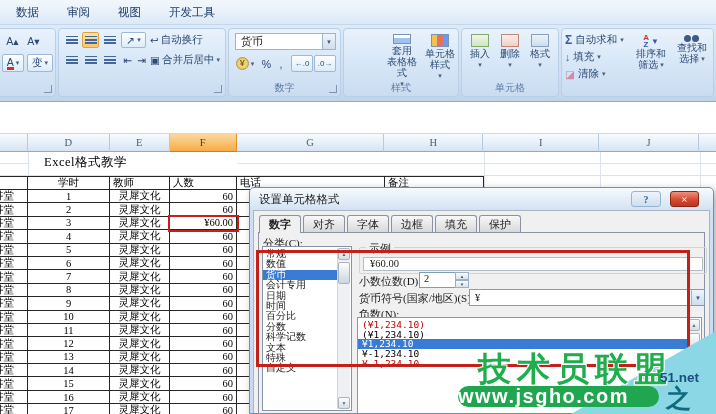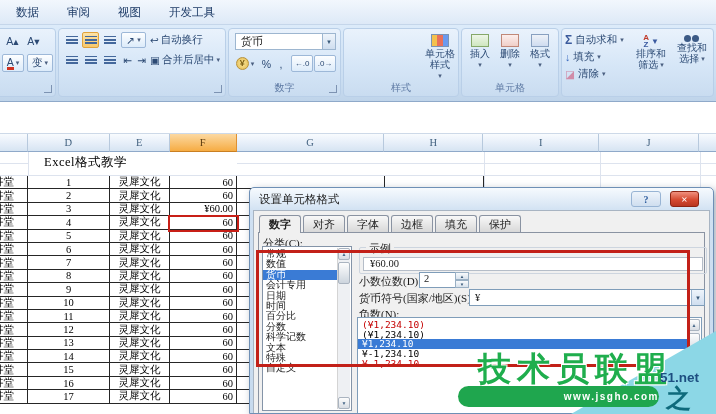--- a/index.html
+++ b/index.html
@@ -132,22 +132,22 @@
 
   
   .redrect{position:absolute;left:256px;top:250px;width:434px;height:117px;border:3px solid #c22018;z-index:40;}
   .wm{z-index:50;font-family:"Liberation Sans","DejaVu Sans",sans-serif;}
   .wm-tri{position:absolute;left:571px;top:331px;width:145px;height:83px;background:#8cd7e6;
     -webkit-clip-path:polygon(100% 0,100% 100%,0 100%);clip-path:polygon(100% 0,100% 100%,0 100%);}
   .wm-brand{position:absolute;left:478px;top:347px;font-size:33px;font-weight:900;color:#1fae4d;
     letter-spacing:6px;white-space:nowrap;
     text-shadow:1px 1px 0 #fff,-1px -1px 0 #fff,1px -1px 0 #fff,-1px 1px 0 #fff;}
   .wm-pill{position:absolute;left:458px;top:386px;width:201px;height:21px;background:#1fa64e;
-    border-radius:11px;color:#fff;font-weight:bold;font-size:10px;line-height:21px;
-    text-align:right;letter-spacing:1.5px;}
+    border-radius:11px;color:#fff;font-weight:bold;font-size:20px;line-height:21px;
+    text-align:left;letter-spacing:1.5px;}
   .wm-suffix{position:absolute;left:660px;top:370px;font-size:13.5px;font-weight:bold;color:#1d4e80;}
   .wm-home{position:absolute;left:666px;top:382px;font-size:25px;font-weight:bold;color:#0e6a7c;letter-spacing:2px;}
 </style>
 </head>
 <body>
 
 <div class="screen">
 
   <div class="tabrow">
     <div style="display:flex;gap:16px">
@@ -223,20 +223,26 @@
       </div>
       <div class="rbtn" style="left:30px;top:26px;width:15px;height:17px">%</div>
       <div class="rbtn" style="left:46px;top:26px;width:12px;height:17px">,</div>
       <div class="rbtn brd" style="left:62px;top:26px;width:22px;height:17px;font-size:8px">←.0</div>
       <div class="rbtn brd" style="left:85px;top:26px;width:22px;height:17px;font-size:8px">.0→</div>
       <div class="glabel">数字</div>
       <span class="lnch"></span>
     </div>
 
     <div class="grp" style="left:343px;width:116px">
+      <div class="bigb" style="left:40px">
+        <span class="sic si2"></span>
+        <span>套用</span>
+        <span>表格格式</span>
+        <span class="dd">▾</span>
+      </div>
       <div class="bigb" style="left:78px">
         <span class="sic si3"></span>
         <span>单元格</span>
         <span>样式</span>
         <span class="dd">▾</span>
       </div>
       <div class="glabel">样式</div>
     </div>
 
     <div class="grp" style="left:461px;width:98px">
@@ -319,20 +325,28 @@
     <div class="gl" style="left:237px;top:11px;width:479px;height:1px"></div>
     <div class="gl" style="left:0;top:23px;width:716px;height:1px"></div>
     <div class="gl" style="left:28px;top:0;width:1px;height:24px"></div>
     <div class="gl" style="left:484px;top:0;width:1px;height:35px"></div>
     <div class="gl" style="left:600px;top:0;width:1px;height:35px"></div>
     <div class="gl" style="left:700px;top:0;width:1px;height:35px"></div>
 
     <div class="sheet-title">Excel格式教学</div>
 
     <div class="tbl">
+      <div class="trow head">
+        <div class="tc c-hall"></div>
+        <div class="tc c-num">学时</div>
+        <div class="tc c-tea">教师</div>
+        <div class="tc c-cnt">人数</div>
+        <div class="tc c-pho">电话</div>
+        <div class="tc c-note">备注</div>
+      </div>
       <div>
 
           <div class="trow">
             <div class="tc c-hall">
               <span>讲堂</span>
             </div>
             <div class="tc c-num">1</div>
             <div class="tc c-tea">灵犀文化</div>
             <div class="tc c-cnt">60</div>
             <div class="tc c-pho"></div>

